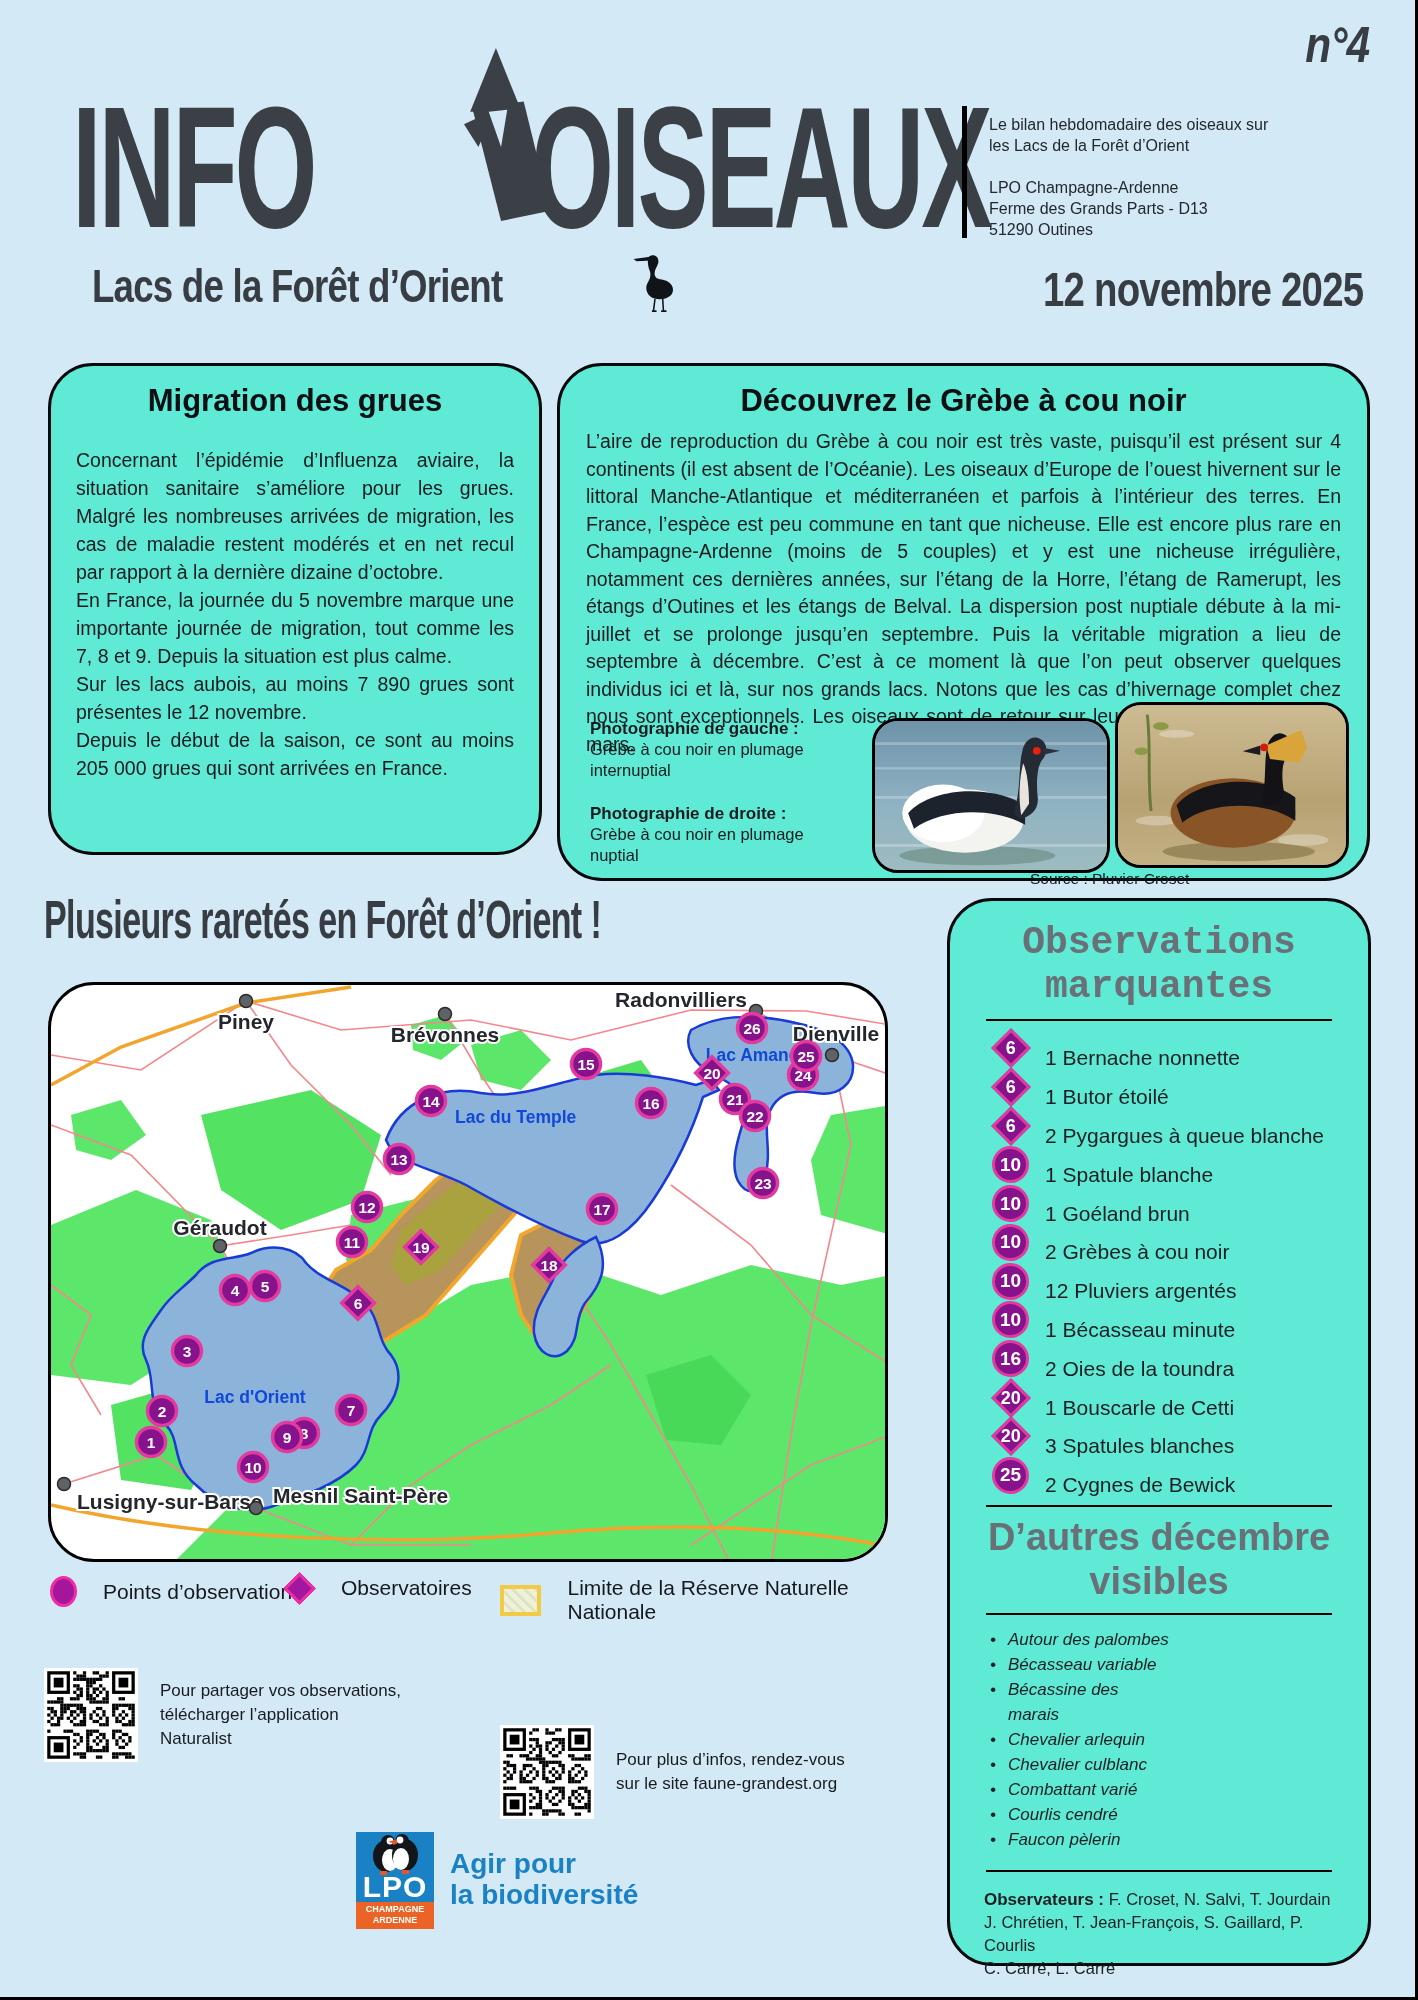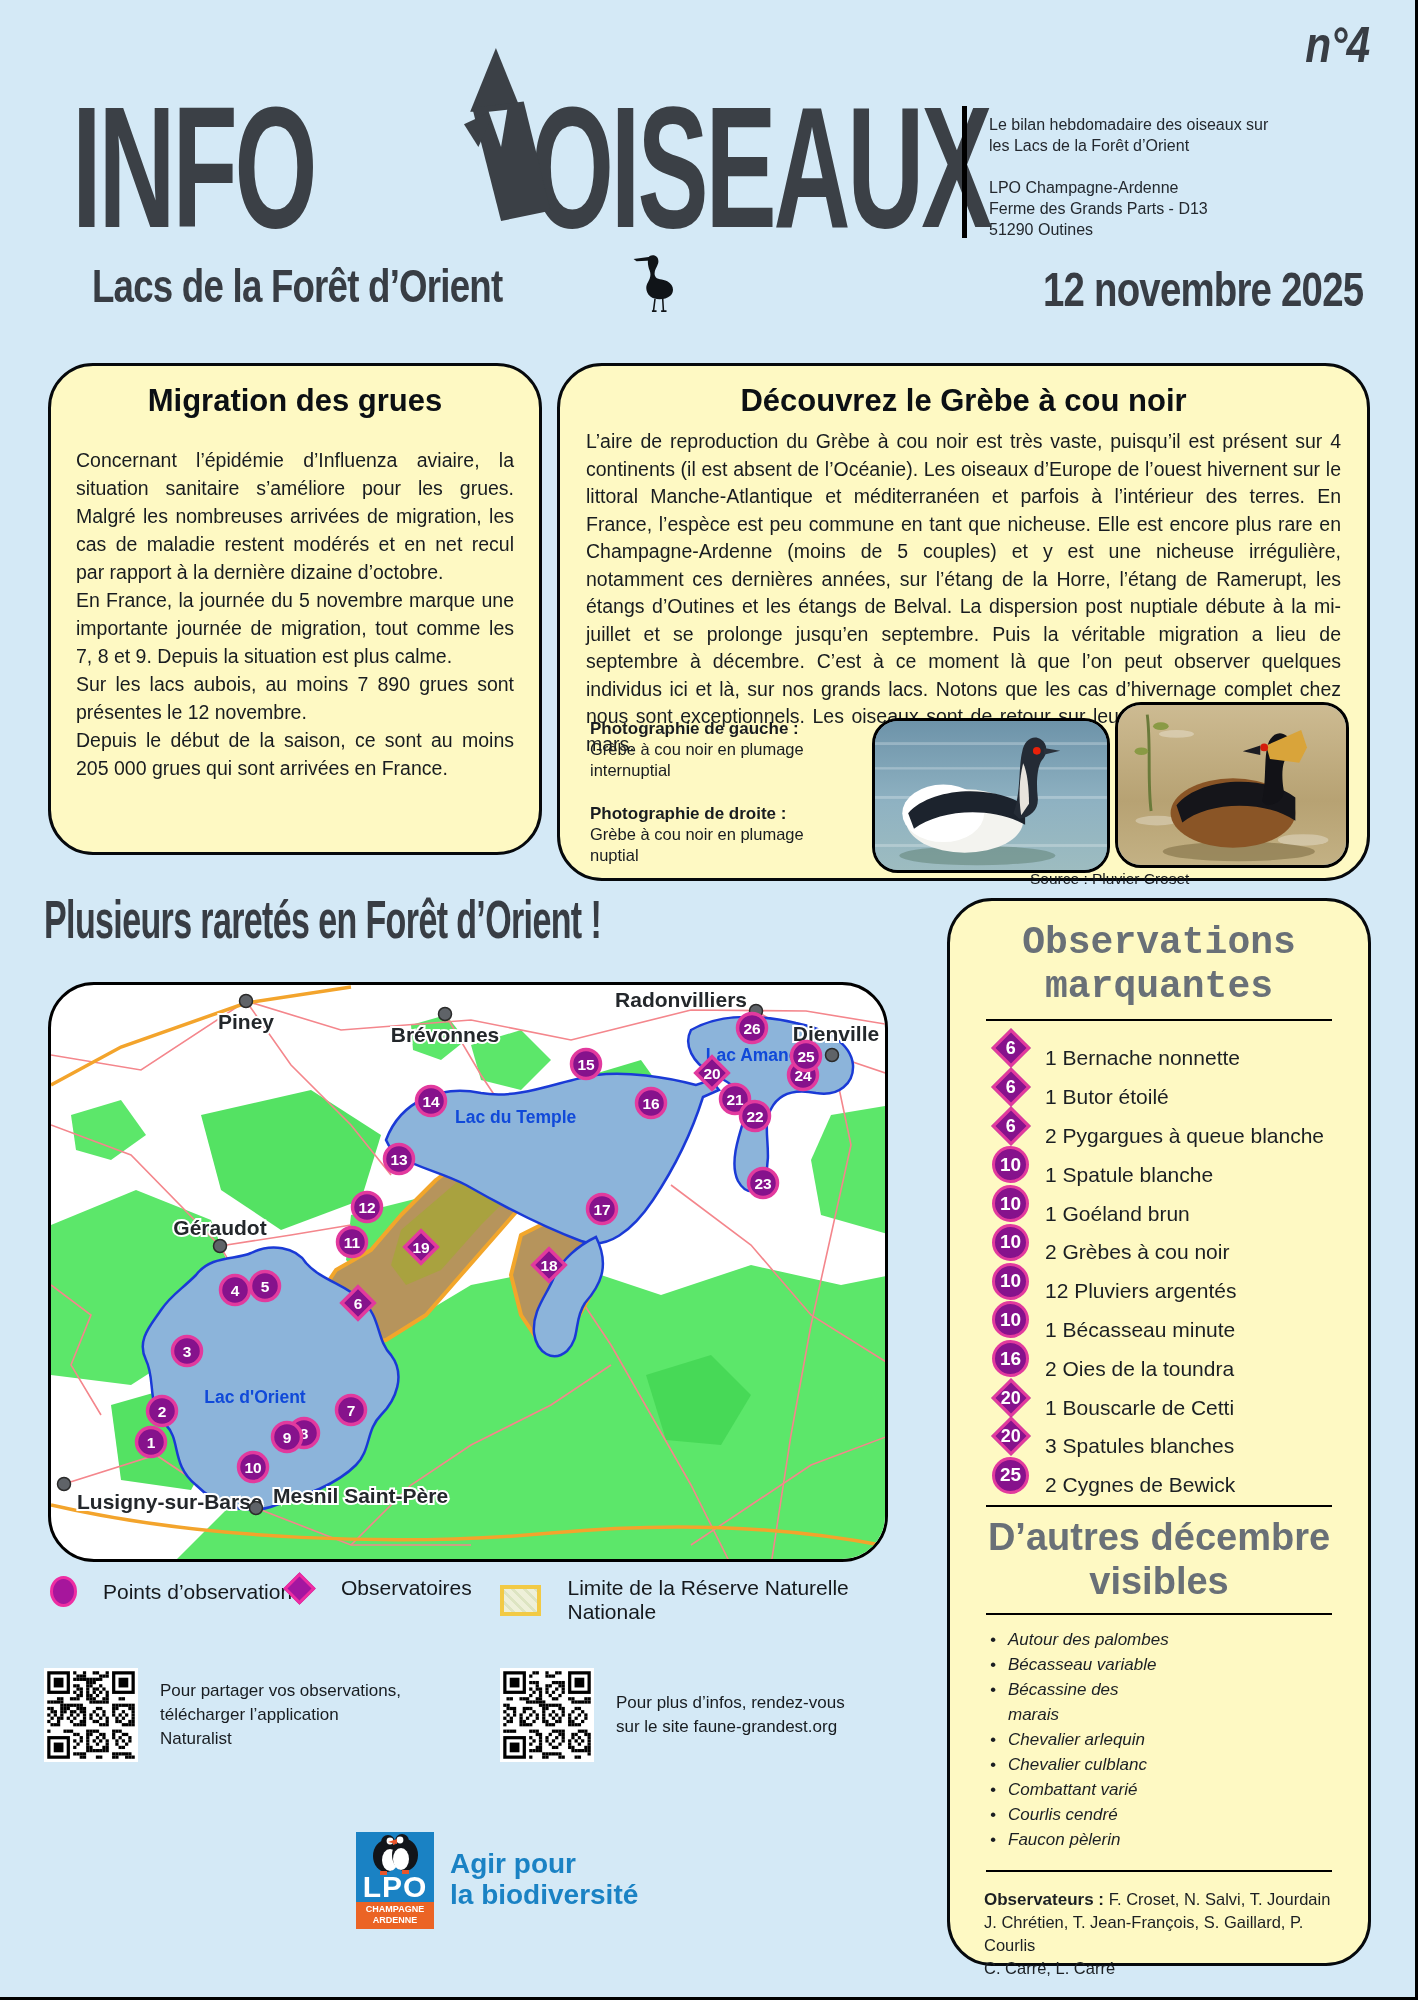--- a/index.html
+++ b/index.html
@@ -18,21 +18,21 @@
   .about-block{ position:absolute; left:962px; top:106px; display:flex; }
   .about-bar{ width:5px; background:#000; height:132px; margin-right:22px;}
   .about-lines{ font-size:16px; color:#23282e; line-height:21px; padding-top:8px;}
   .about-lines div:empty{ height:21px; }
   .subtitle-row{ position:absolute; left:92px; top:258px; display:flex; align-items:center; }
   .subtitle{ font-size:47px; }
   .stork{ width:46px; height:62px; margin-left:14px; margin-top:-8px;}
   .date-wrap{ position:absolute; right:52px; top:262px; font-size:48px; text-align:right;}
 
   
-  .box{ position:absolute; background:#fef9c3; border:3px solid #06090c; border-radius:45px; }
+  .box{ position:absolute; background:#5eead4; border:3px solid #06090c; border-radius:45px; }
   .box-title{ text-align:center; font-weight:bold; font-size:31px; color:#0c1014; margin-top:17px;}
 
   .migration{ left:48px; top:363px; width:494px; height:492px; }
   .migration .body{ margin:27px 25px 0 25px; }
   .migration p{ font-size:19.5px; line-height:28px; text-align:justify; color:#181c20; }
 
   .grebe{ left:557px; top:363px; width:813px; height:518px; }
   .grebe .body{ margin:9px 26px 0 26px; font-size:19.5px; line-height:27.5px;
                 text-align:justify; color:#181c20;}
   .captions{ position:absolute; left:30px; top:352px; width:240px; font-size:16.5px;
@@ -57,21 +57,21 @@
   .li-0{ left:0; } .li-1{ left:234px; } .li-2{ left:450px; }
   .sym{ margin-right:26px; }
   .sym-circle{ width:27px; height:31px; border-radius:50%; background:#a6169c; border:3.5px solid #ee2da2;}
   .sym-diamond{ width:23px; height:23px; background:#a316a0; border:3.5px solid #ee2da2;
                 transform:rotate(45deg); margin-left:4px; margin-right:30px;}
   .sym-area{ width:47px; height:31px; border:4px solid #f2ca45;
              background:repeating-linear-gradient(45deg,#eef0d9 0 5px,#dde4c2 5px 8px);}
 
   
   .qr-block{ position:absolute; display:flex; align-items:center; }
-  .qr-1{ left:44px; top:1668px; } .qr-2{ left:500px; top:1668px; }
+  .qr-1{ left:44px; top:1668px; } .qr-2{ left:500px; top:1725px; }
   .qr{ width:94px; height:94px; background:#fff; }
   .qr-text{ margin-left:22px; font-size:17px; line-height:24px; color:#181c20; width:250px;}
 
   
   .lpo{ position:absolute; left:356px; top:1830px; display:flex; }
   .lpo-logo{ width:78px; }
   .lpo-blue{ background:#1a82c4; height:70px; position:relative; }
   .lpo-blue svg{ display:block; margin:2px auto 0; }
   .lpo-acronym{ position:absolute; bottom:0; width:100%; text-align:center; color:#fff;
                 font-weight:bold; font-size:30px; letter-spacing:1px; line-height:30px;}

